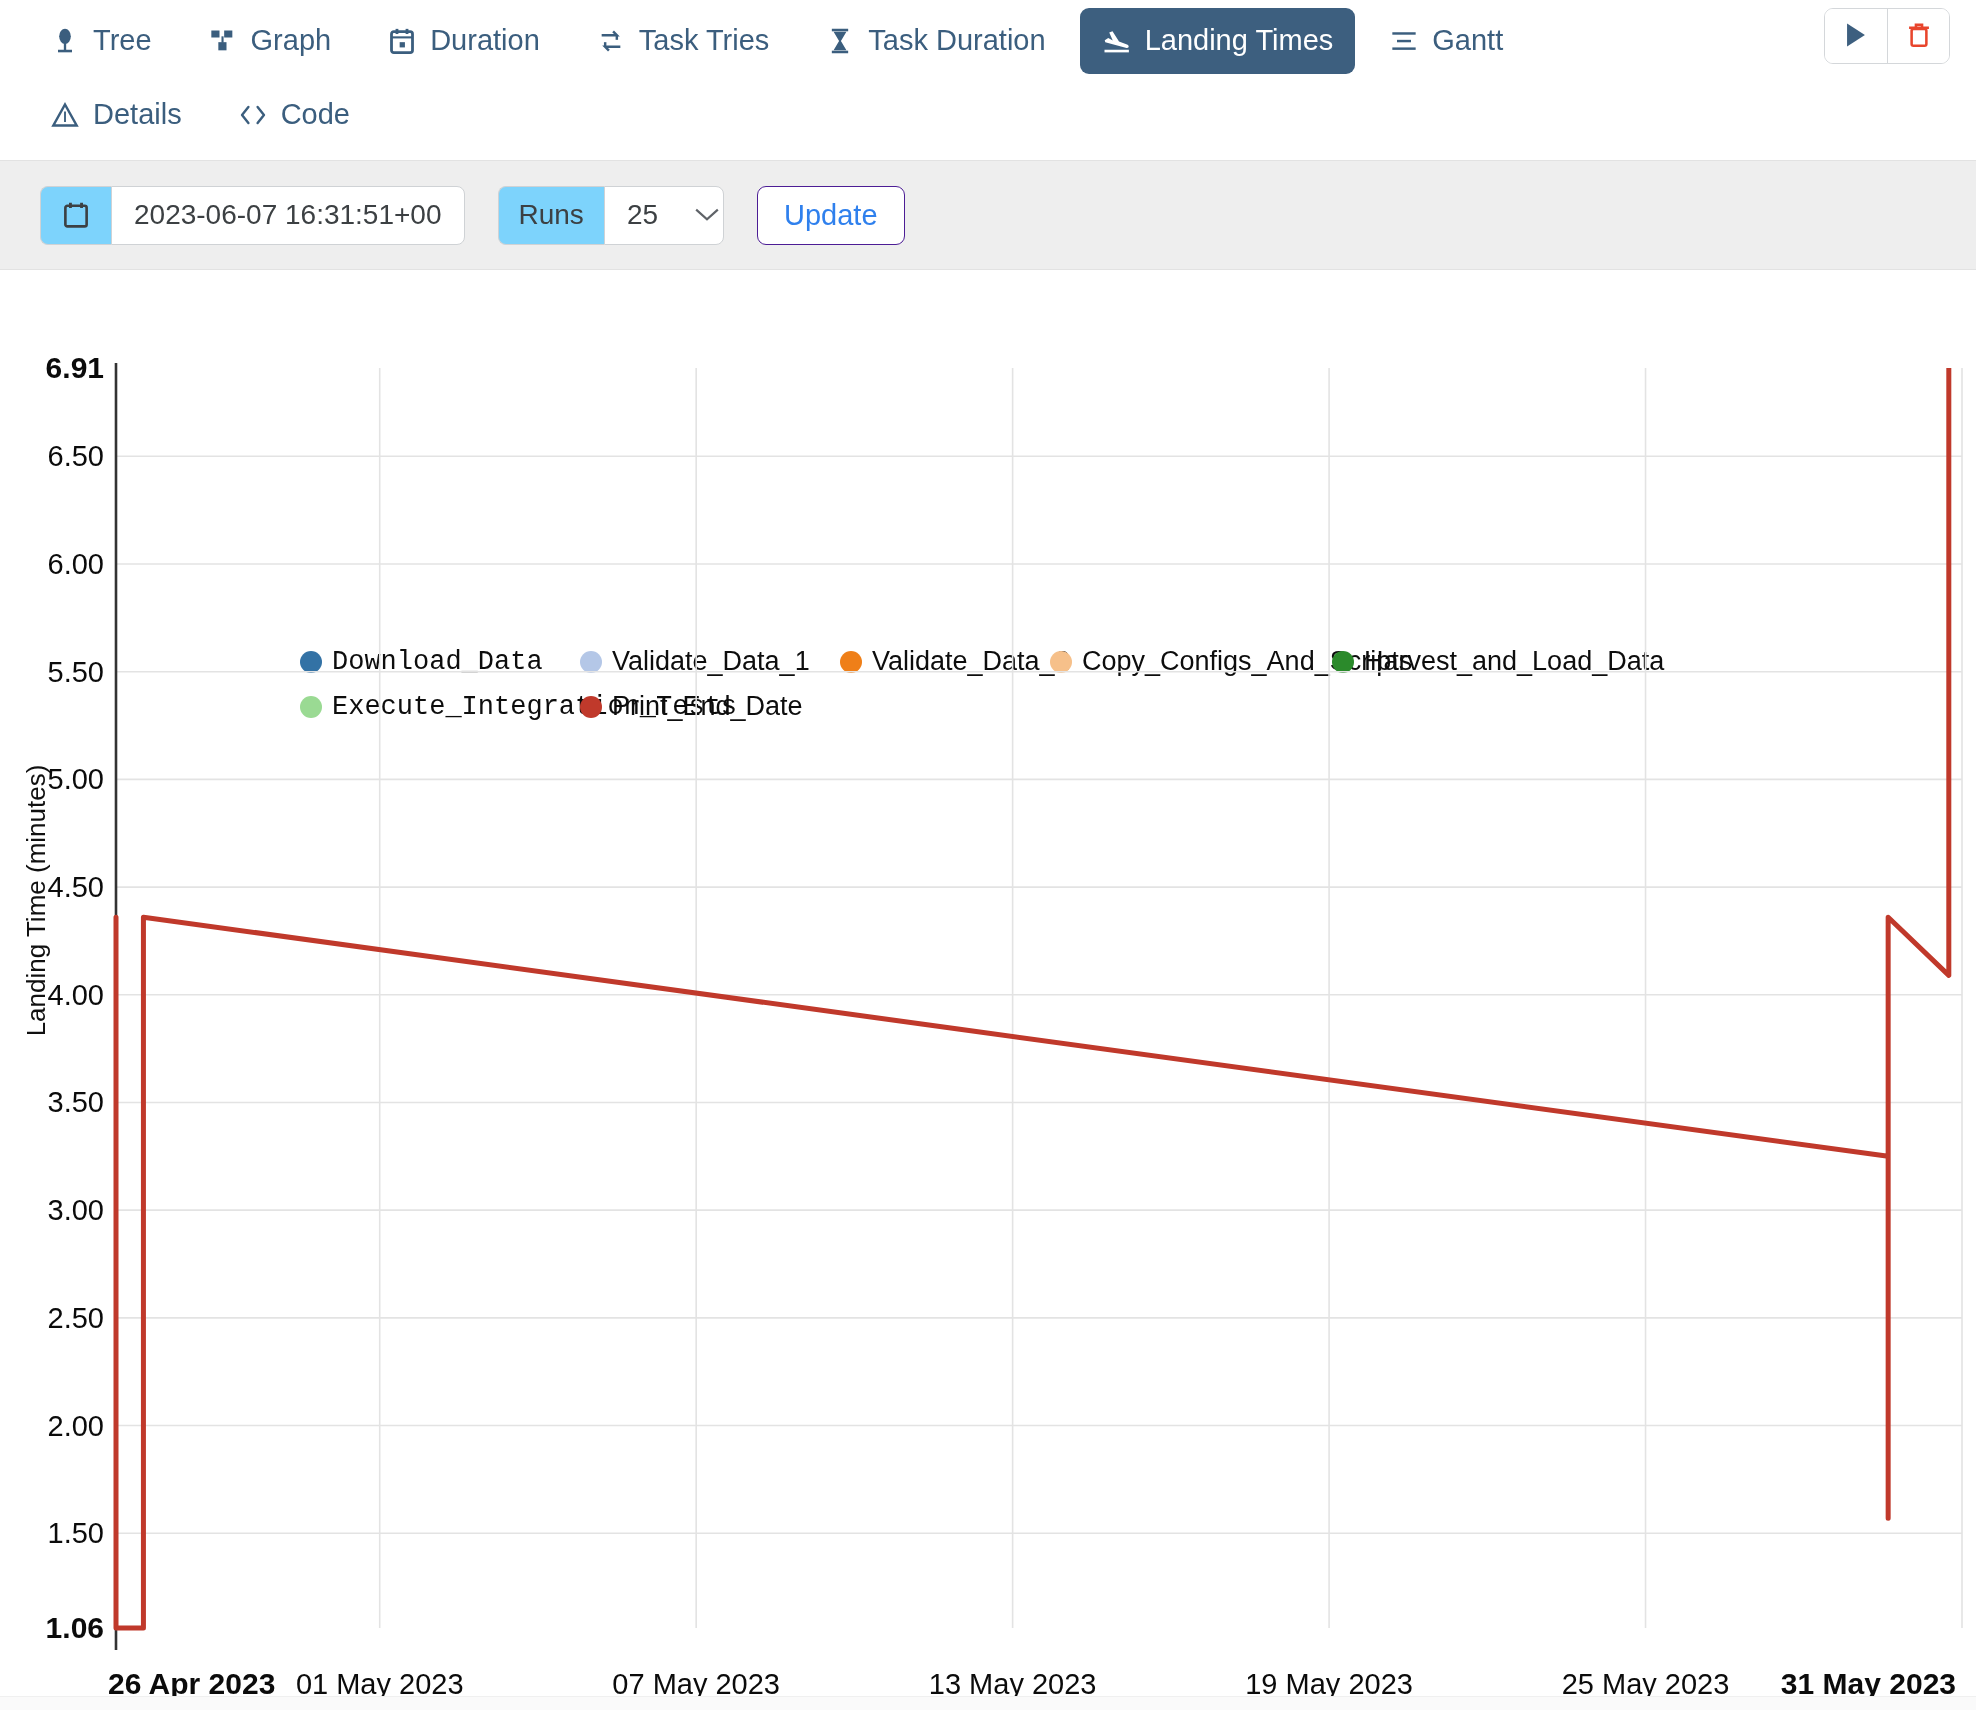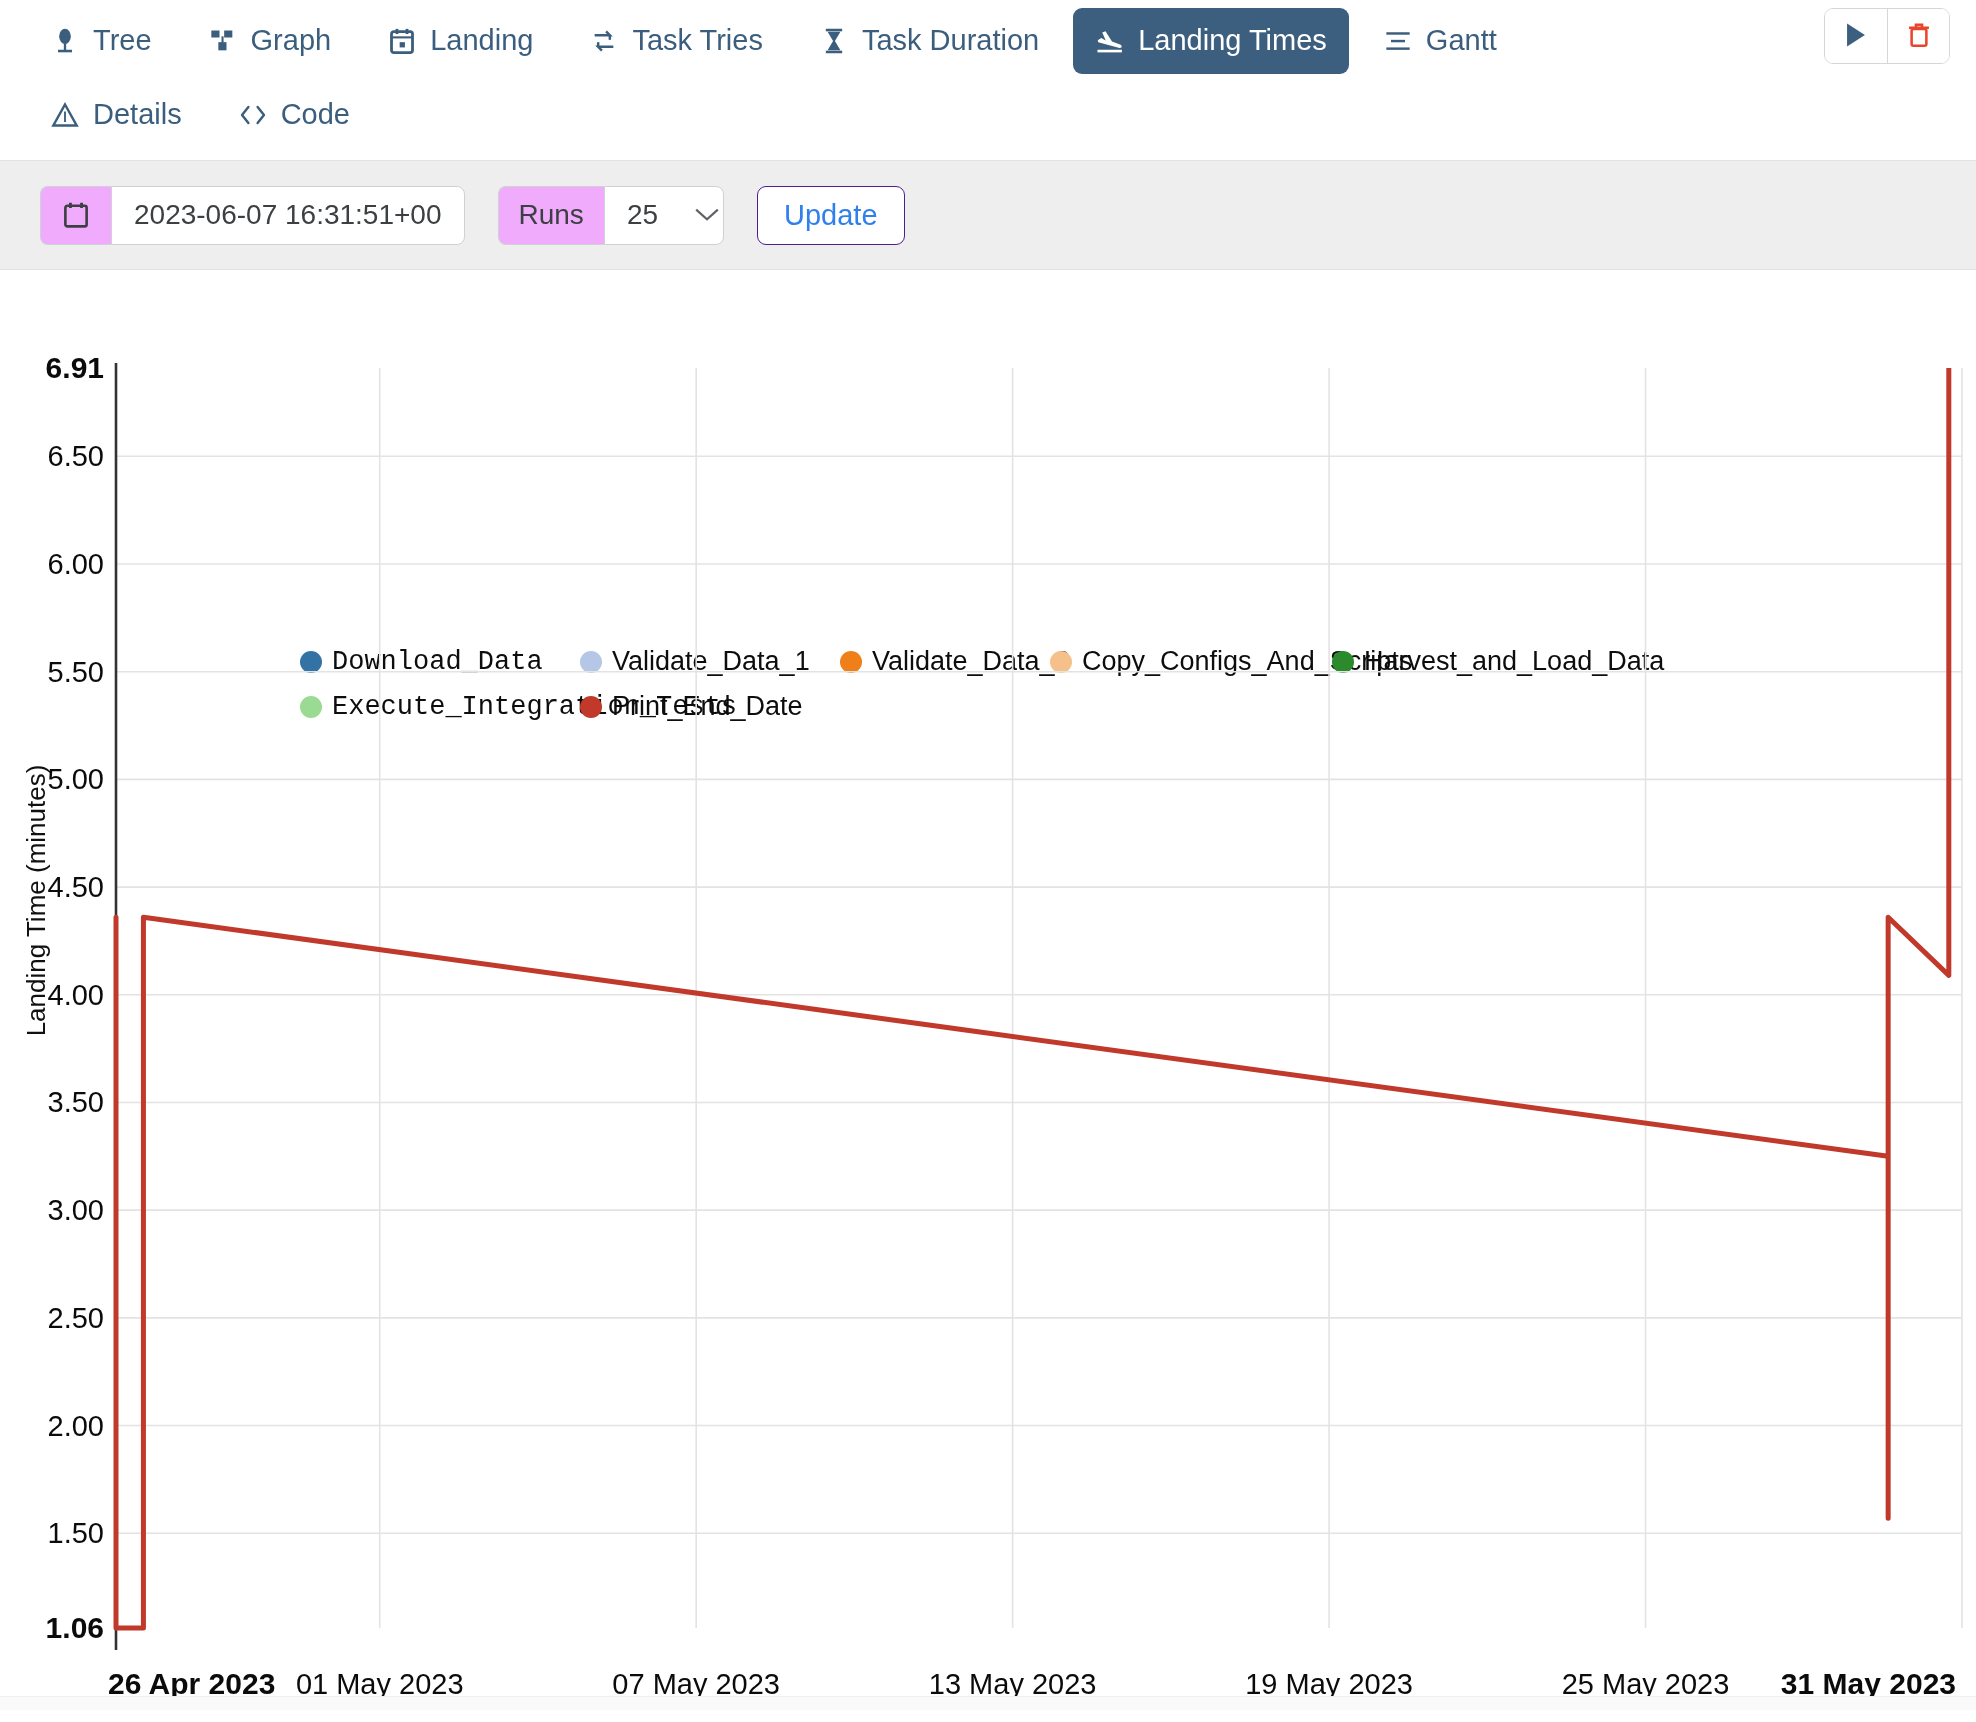--- a/index.html
+++ b/index.html
@@ -77,21 +77,21 @@
     border-bottom: 1px solid #e2e2e2;
     height: 110px;
     display: flex;
     align-items: center;
     padding: 0 40px;
     gap: 33px;
   }
   .inputgroup { display: flex; align-items: stretch; height: 59px; }
   .ig-addon {
     display: flex; align-items: center; justify-content: center;
-    background: #f0abfc;
+    background: #7dd3fc;
     border: 1px solid #cfd2d5;
     border-right: none;
     border-radius: 8px 0 0 8px;
     padding: 17px 20px;
     color: #3c4043;
     font-size: 28px;
   }
   .ig-field {
     background: #fff;
     border: 1px solid #cfd2d5;
@@ -209,21 +209,21 @@
     <div class="tab">
       <span class="ic">
         <svg width="28" height="28" viewBox="0 0 24 24">
             <rect x="3" y="4" width="18" height="18" rx="2" fill="none" stroke="#3b5e7e" stroke-width="2.4"></rect>
             <rect x="6.5" y="1.6" width="2.4" height="4.4" fill="#3b5e7e"></rect>
             <rect x="15.1" y="1.6" width="2.4" height="4.4" fill="#3b5e7e"></rect>
             <rect x="3" y="8" width="18" height="1.8" fill="#3b5e7e"></rect>
             <rect x="10" y="13" width="4.5" height="4.5" fill="#3b5e7e"></rect>
           </svg>
       </span>
-      <span>Landing</span>
+      <span>Duration</span>
     </div>
 
     <div class="tab">
       <span class="ic">
         <svg width="28" height="28" viewBox="0 0 24 24" fill="none" stroke="#3b5e7e" stroke-width="2.1">
             <path d="M4 7h13l-3.2-3.2"></path>
             <path d="M20 17H7l3.2 3.2"></path>
             <path d="M17 7v4"></path>
             <path d="M7 17v-4"></path>
           </svg>

